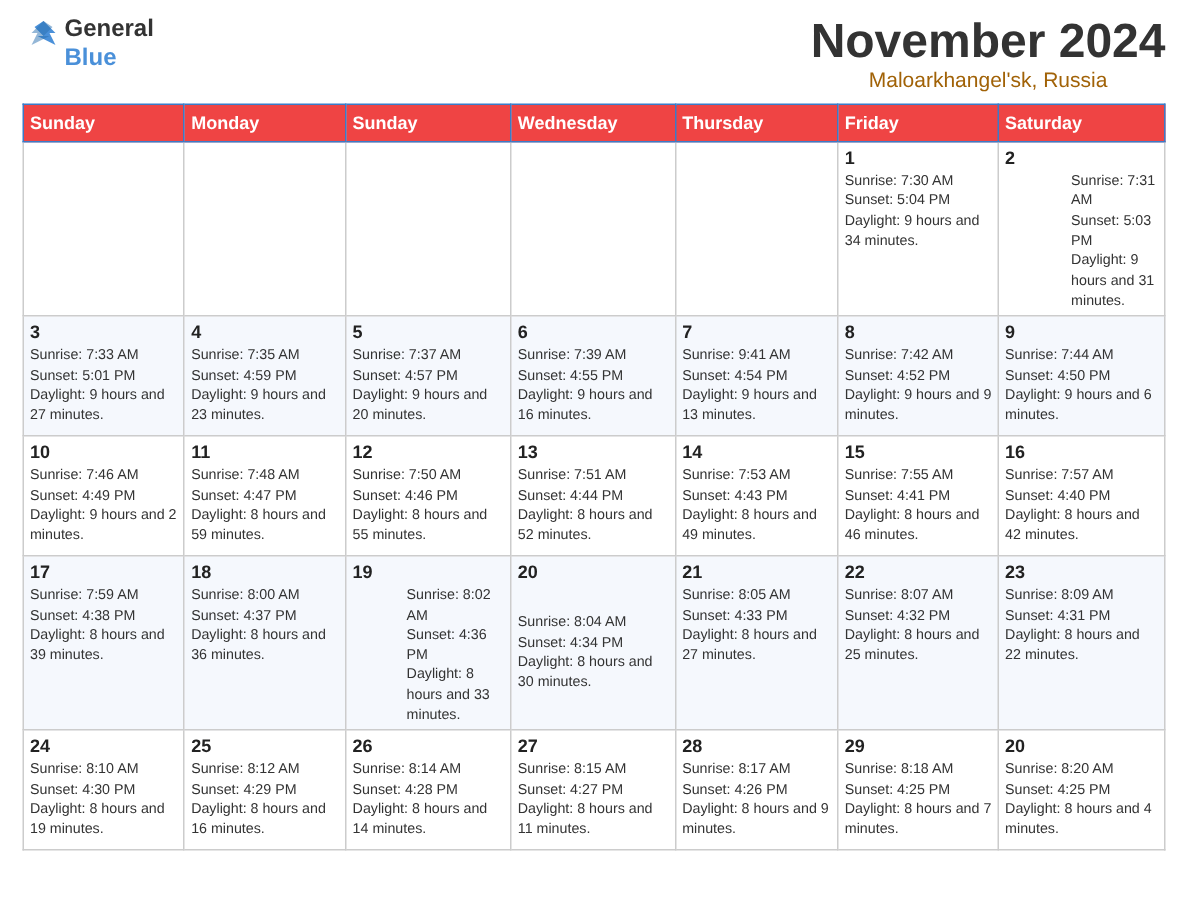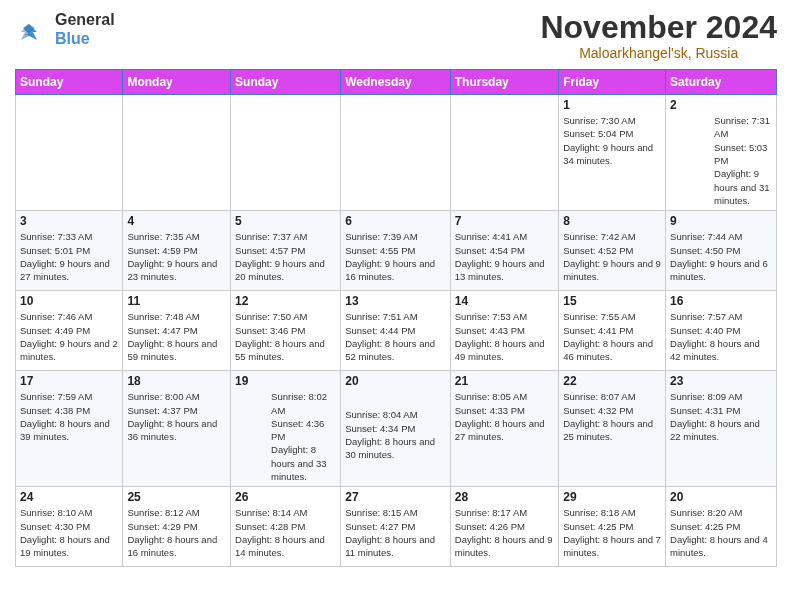--- a/index.html
+++ b/index.html
@@ -16,22 +16,22 @@
       padding: 10px 15px;
     }
     .header {
       display: flex;
       justify-content: space-between;
       align-items: flex-start;
       margin-bottom: 8px;
     }
     .logo {
       display: flex;
-      align-items: flex-end;
-      gap: 12px;
+      align-items: flex-start;
+      gap: 0;
     }
     .logo-bird {
       width: 28px;
       height: 28px;
     }
     .title-block {
       text-align: center;
     }
     .month-title {
       font-size: 32px;
@@ -42,21 +42,21 @@
     .location {
       font-size: 14px;
       color: #a16207;
     }
     .calendar {
       width: 100%;
       border-collapse: collapse;
       font-size: 10px;
     }
     .calendar th {
-      background: #d946ef;
+      background: #ef4444;
       color: #fff;
       padding: 5px 4px;
       text-align: left;
       font-size: 12px;
       font-weight: bold;
       border: 1px solid #3a7bc8;
     }
     .calendar td {
       border: 1px solid #ccc;
       vertical-align: top;
@@ -157,21 +157,21 @@
 Daylight: 9 hours and 20 minutes.</div>
           </td>
           <td>
             <span class="day-num">6</span>
             <div class="day-info" style="white-space: pre-line;">Sunrise: 7:39 AM
 Sunset: 4:55 PM
 Daylight: 9 hours and 16 minutes.</div>
           </td>
           <td>
             <span class="day-num">7</span>
-            <div class="day-info" style="white-space: pre-line;">Sunrise: 4:41 AM
+            <div class="day-info" style="white-space: pre-line;">Sunrise: 9:41 AM
 Sunset: 4:54 PM
 Daylight: 9 hours and 13 minutes.</div>
           </td>
           <td>
             <span class="day-num">8</span>
             <div class="day-info" style="white-space: pre-line;">Sunrise: 7:42 AM
 Sunset: 4:52 PM
 Daylight: 9 hours and 9 minutes.</div>
           </td>
           <td>
@@ -190,21 +190,21 @@
           </td>
           <td>
             <span class="day-num">11</span>
             <div class="day-info" style="white-space: pre-line;">Sunrise: 7:48 AM
 Sunset: 4:47 PM
 Daylight: 8 hours and 59 minutes.</div>
           </td>
           <td>
             <span class="day-num">12</span>
             <div class="day-info" style="white-space: pre-line;">Sunrise: 7:50 AM
-Sunset: 3:46 PM
+Sunset: 4:46 PM
 Daylight: 8 hours and 55 minutes.</div>
           </td>
           <td>
             <span class="day-num">13</span>
             <div class="day-info" style="white-space: pre-line;">Sunrise: 7:51 AM
 Sunset: 4:44 PM
 Daylight: 8 hours and 52 minutes.</div>
           </td>
           <td>
             <span class="day-num">14</span>

